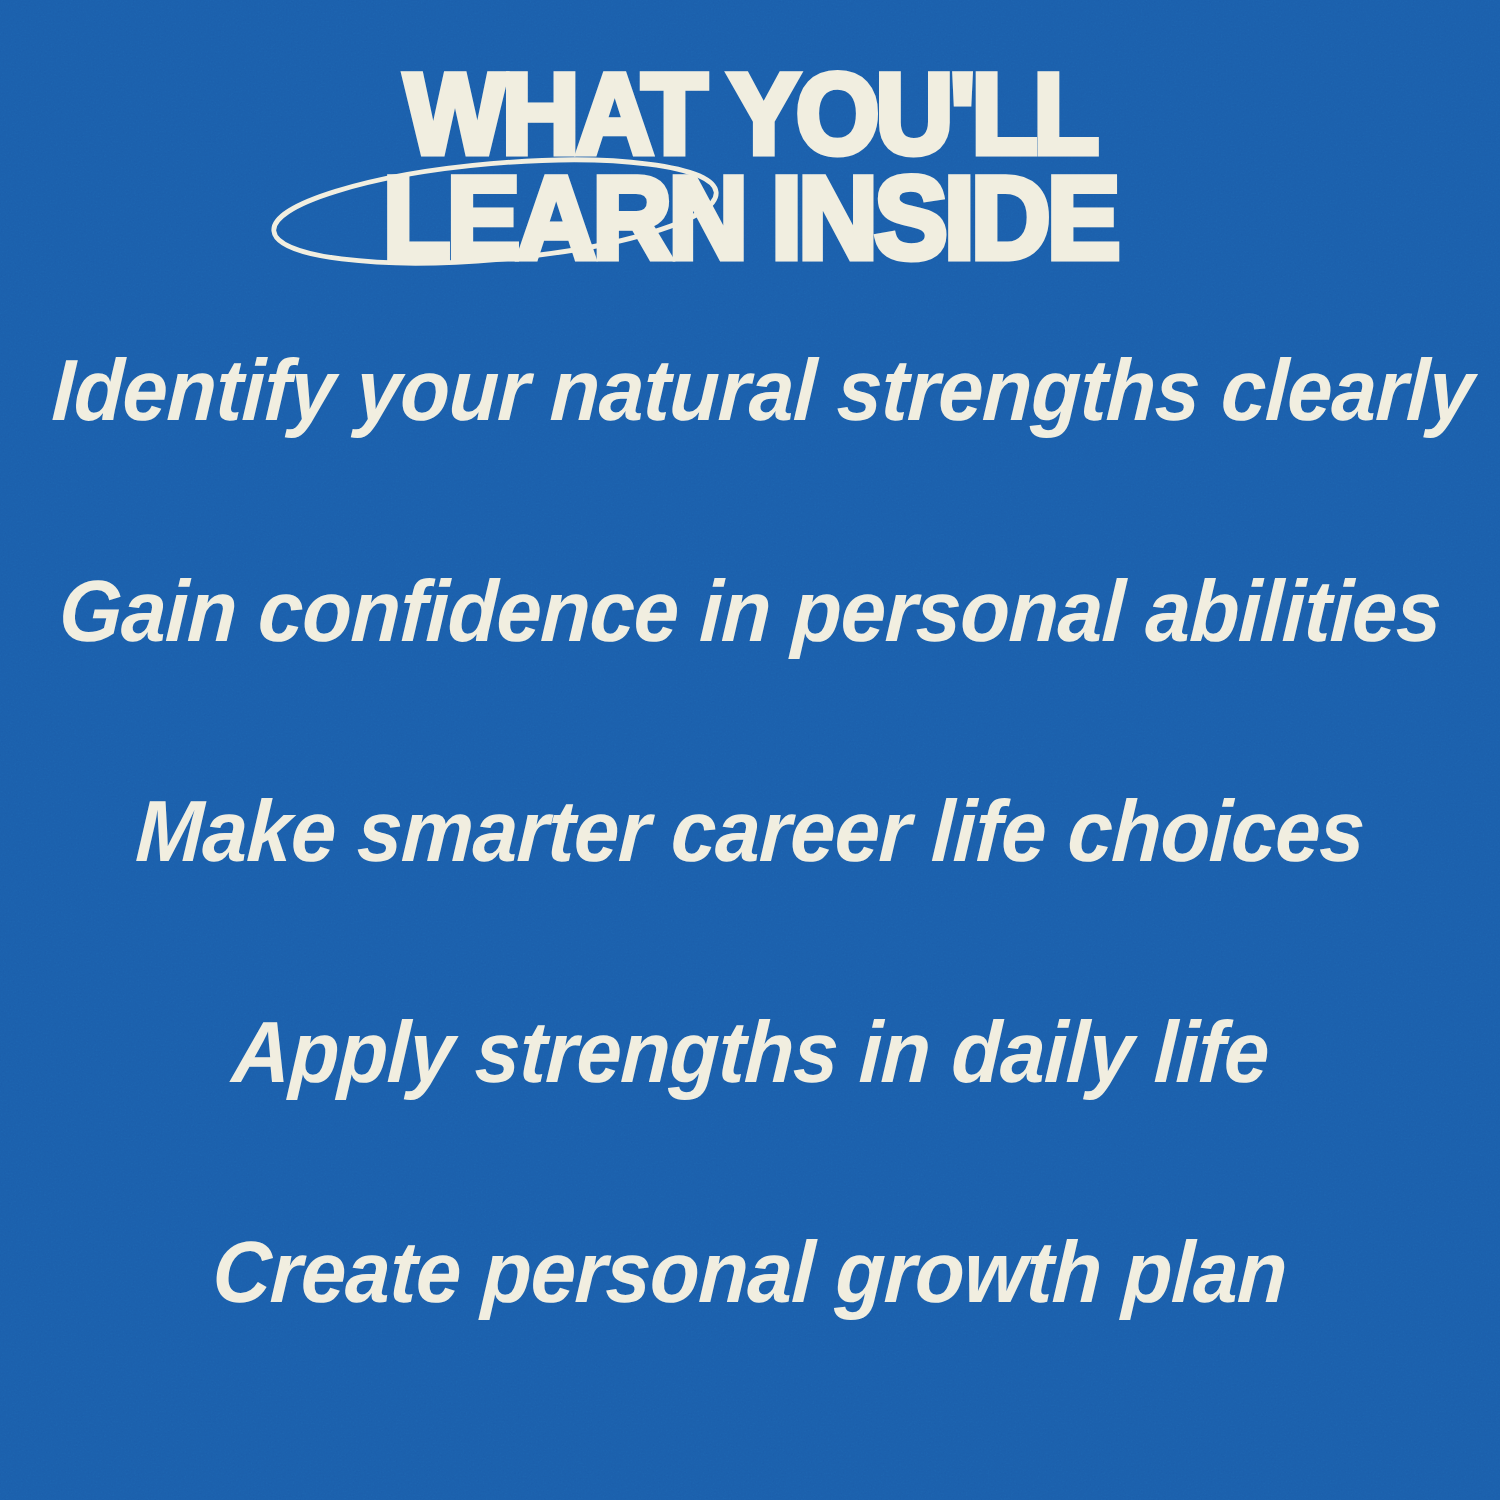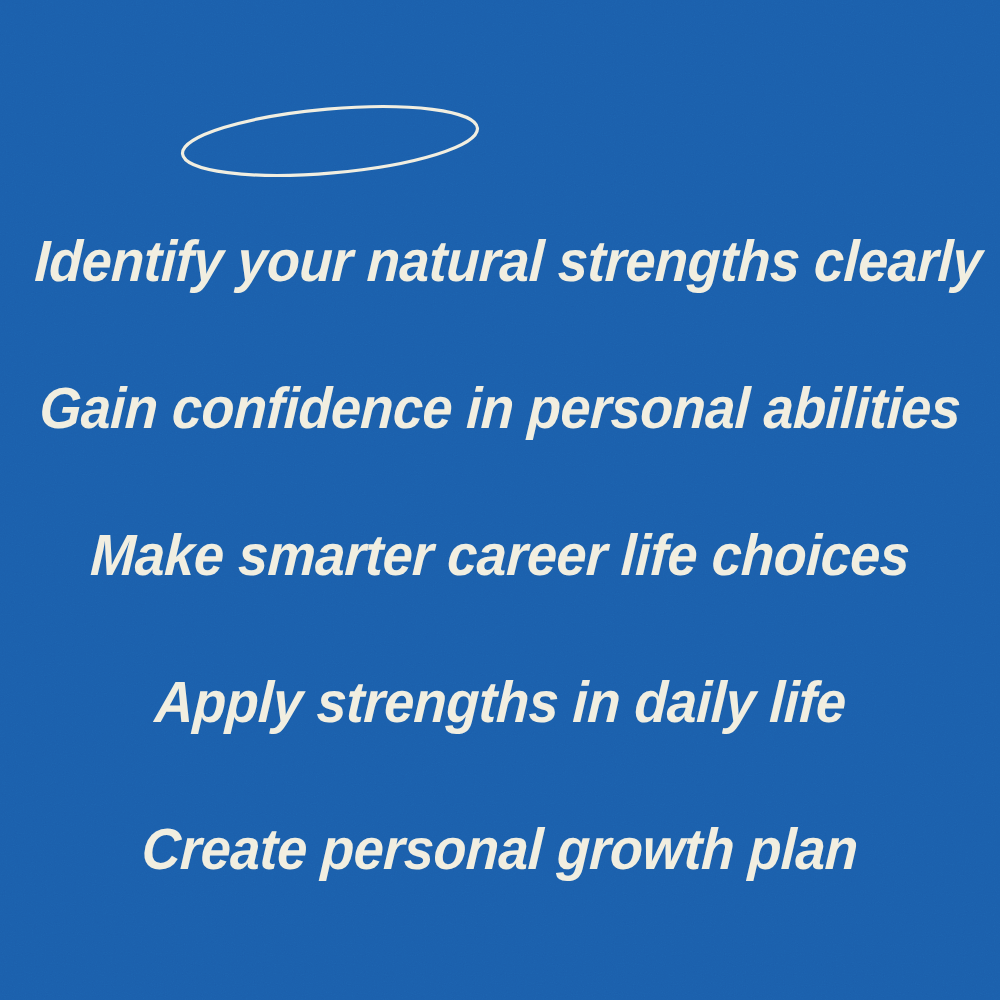--- a/index.html
+++ b/index.html
@@ -108,20 +108,24 @@
 <div id="poster">
 
   <svg id="grain" xmlns="http://www.w3.org/2000/svg" width="1000" height="1000" aria-hidden="true">
     <filter id="noiseFilter">
       <feTurbulence type="fractalNoise" baseFrequency="0.9" numOctaves="3" stitchTiles="stitch"></feTurbulence>
       <feColorMatrix type="saturate" values="0"></feColorMatrix>
     </filter>
     <rect width="1000" height="1000" filter="url(#noiseFilter)" opacity="0.18"></rect>
   </svg>
 
+  <div class="headline">
+    <span class="headline-row row1">WHAT YOU'LL</span>
+    <span class="headline-row row2">LEARN INSIDE</span>
+  </div>
 
   <svg class="ellipse-wrap" xmlns="http://www.w3.org/2000/svg" viewBox="0 0 1000 1000" aria-hidden="true">
     <ellipse cx="330" cy="141" rx="148" ry="32" fill="none" stroke="#f1eee0" stroke-width="3.2" transform="rotate(-5 330 141)"></ellipse>
   </svg>
 
   <div class="lines">
     <div class="line">
       <span>Identify your natural strengths clearly</span>
     </div>
     <div class="line">

